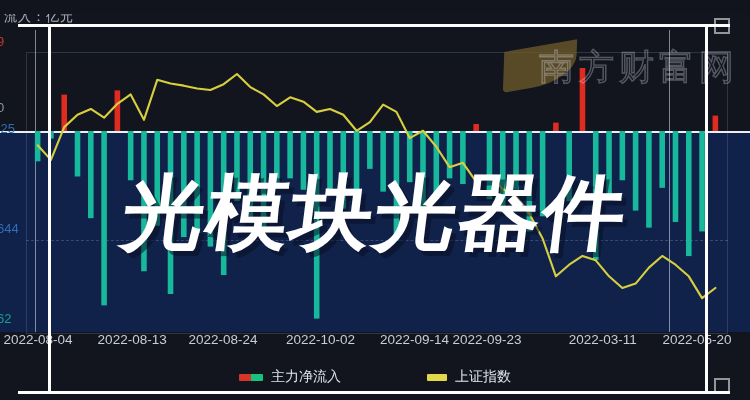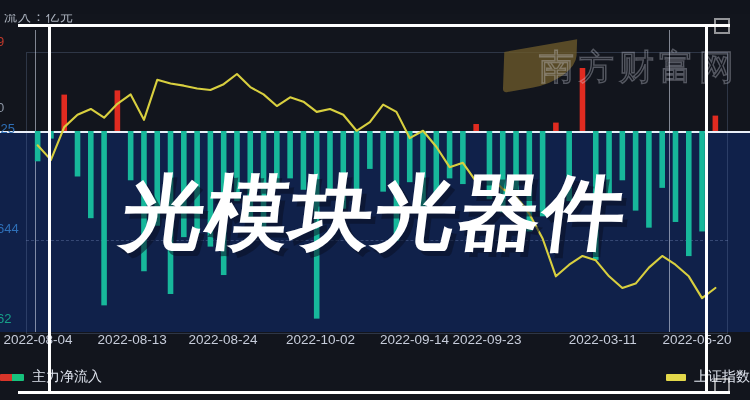--- a/index.html
+++ b/index.html
@@ -41,21 +41,21 @@
 
   
   .ylab{position:absolute;font-size:13px;white-space:nowrap;letter-spacing:0px;}
 
   .xaxis{position:absolute;left:0;top:318px;width:750px;height:24px;}
   .xlab{position:absolute;font-size:13.5px;color:#c7cddb;white-space:nowrap;
         transform:translateX(-50%);}
 
   
   .legend{position:absolute;left:0;top:350px;width:750px;height:26px;
-          display:flex;justify-content:space-between;align-items:center;gap:86px;}
+          display:flex;justify-content:center;align-items:center;gap:86px;}
   .lg-item{display:flex;align-items:center;gap:8px;}
   .lg-label{font-size:14px;color:#dfe4ee;}
   .sw-split{width:24px;height:7px;border-radius:1px;
             background:linear-gradient(to right,#d8352a 0 50%,#17c27d 50% 100%);}
   .sw-yel{width:20px;height:7px;border-radius:1px;background:#e3d84a;}
 
   
   .wm{position:absolute;left:497px;top:30px;width:250px;height:78px;
       pointer-events:none;user-select:none;}
   .wm-cn{position:absolute;left:42px;top:0px;font-size:35px;font-weight:normal;

